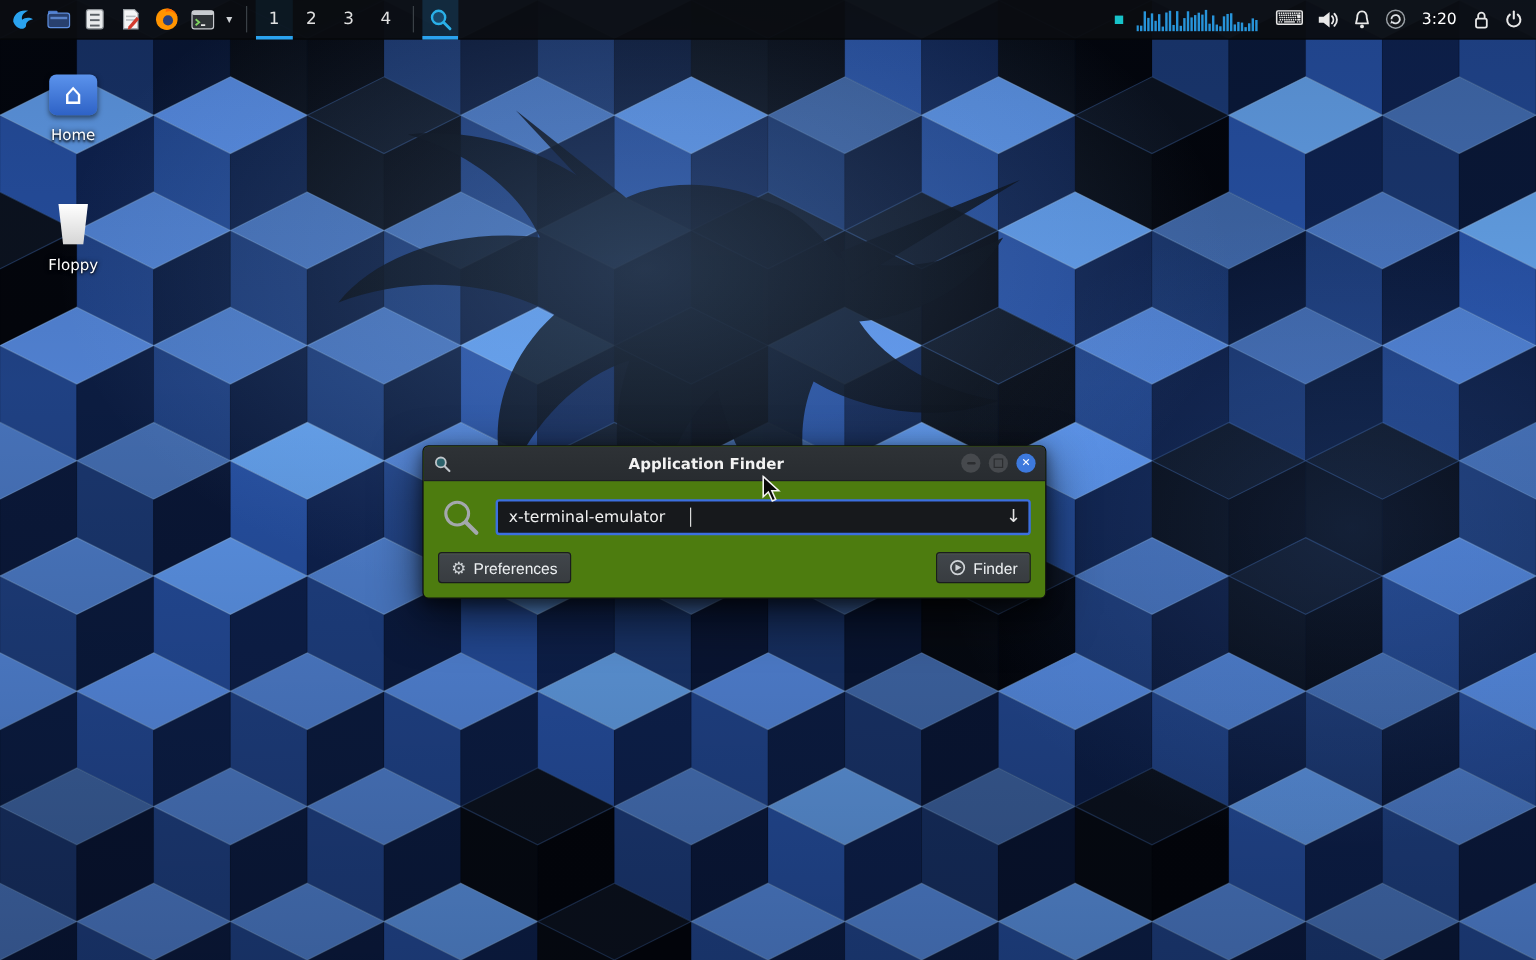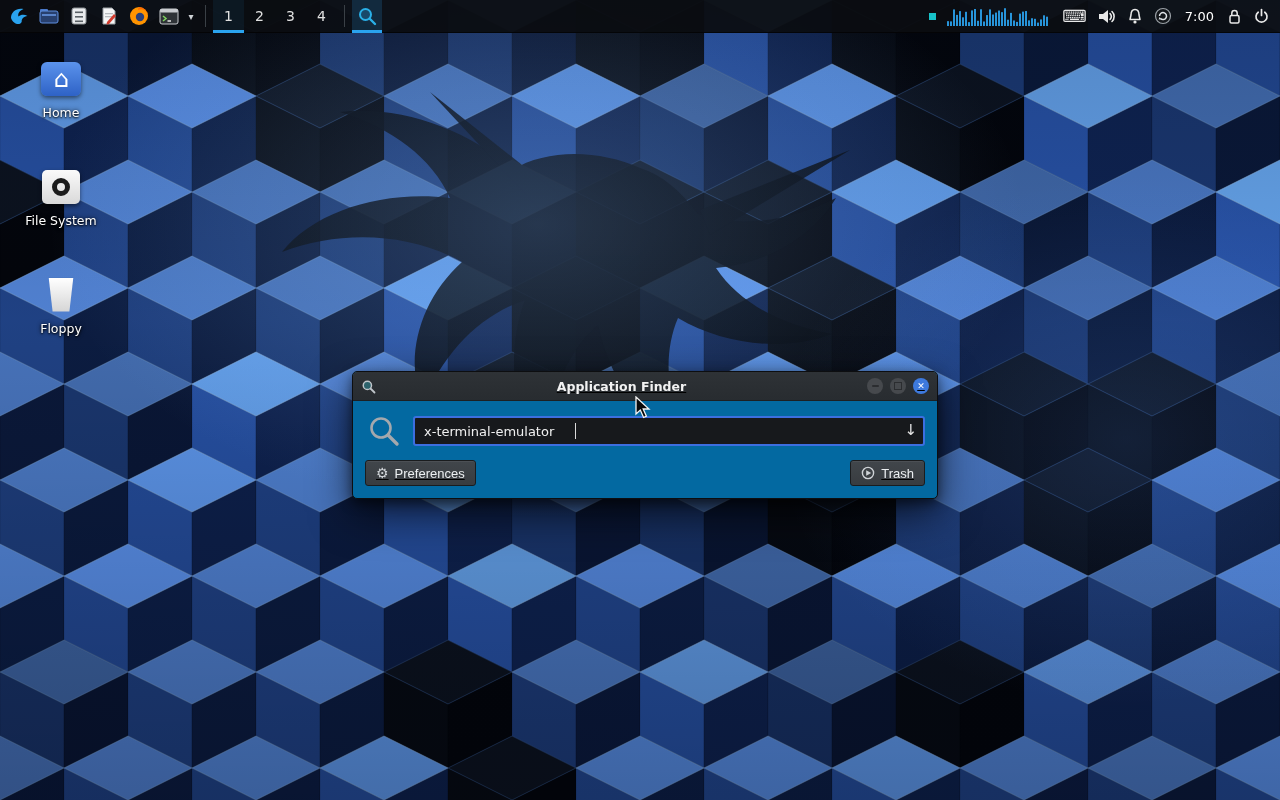--- a/index.html
+++ b/index.html
@@ -67,25 +67,24 @@
     background:linear-gradient(#ffffff,#d5d5d5);
     clip-path:polygon(6% 0, 94% 0, 80% 100%, 20% 100%);
     box-shadow:0 2px 4px rgba(0,0,0,0.5); }
   .icon-floppy { width:36px; height:36px; border-radius:3px; background:#8ea2b6; position:relative;
     box-shadow:0 2px 4px rgba(0,0,0,0.5); }
   .icon-floppy .shutter { position:absolute; top:0; left:11px; width:14px; height:11px; background:#2e3640; }
   .icon-floppy .label { position:absolute; bottom:2px; left:6px; width:24px; height:14px; background:#f2f2f2; }
 
   
   #app-finder {
-    position:absolute; left:352px; top:371px; width:586px; z-index:20;
-    background:#0369a1; border:1px solid #0d0e10; border-radius:5px;
+    position:absolute; left:352px; top:371px; width:520px; z-index:20;
+    background:#4d7c0f; border:1px solid #0d0e10; border-radius:5px;
     box-shadow:0 14px 40px rgba(0,0,0,0.65), 0 4px 12px rgba(0,0,0,0.5);
     overflow:hidden;
-    text-decoration:underline;
   }
   .af-titlebar {
     height:29px; background:linear-gradient(#2e3236,#282c30);
     display:flex; align-items:center; padding:0 8px; gap:6px;
     border-bottom:1px solid #1d2023;
   }
   .af-title { flex:1; text-align:center; font-size:12.5px; font-weight:bold; color:#f2f2f2; }
   .winbtns { display:flex; gap:7px; }
   .winbtn { width:16px; height:16px; border-radius:50%; background:#46494d;
     display:flex; align-items:center; justify-content:center; position:relative; }
@@ -664,21 +663,21 @@
       </div>
 
       <div class="tray-icon">
         <svg width="18" height="18" viewBox="0 0 18 18">
           <circle cx="9" cy="9" r="7.5" fill="#14171b" stroke="#9aa0a6" stroke-width="1.2"></circle>
           <path d="M5.5,9 a3.5,3.5 0 1 1 1,2.5" fill="none" stroke="#dfe3e7" stroke-width="1.5"></path>
           <polygon points="4.6,12.6 7.4,12.2 5.6,9.9" fill="#dfe3e7"></polygon>
         </svg>
       </div>
 
-      <div id="clock">7:00</div>
+      <div id="clock">3:20</div>
 
       <div class="tray-icon">
         <svg width="15" height="17" viewBox="0 0 15 17">
           <rect x="3" y="7.5" width="9" height="7.5" rx="1.5" fill="none" stroke="#e8e8e8" stroke-width="1.5"></rect>
           <path d="M4.8,7.5 V5.2 a2.7,2.7 0 0 1 5.4,0 V7.5" fill="none" stroke="#e8e8e8" stroke-width="1.5"></path>
         </svg>
       </div>
 
       <div class="tray-icon">
         <svg width="17" height="17" viewBox="0 0 17 17">
@@ -688,28 +687,20 @@
       </div>
     </div>
   </div>
 
   <div id="desktop-icons">
     <div class="desk-item">
       <div class="ic">
           <div class="icon-home">⌂</div>
         </div>
       <div class="desk-label">Home</div>
-    </div>
-    <div class="desk-item">
-      <div class="ic">
-          <div class="icon-fs">
-            <div class="ring"></div>
-          </div>
-        </div>
-      <div class="desk-label">File System</div>
     </div>
     <div class="desk-item">
       <div class="ic">
           <div class="icon-trash"></div>
         </div>
       <div class="desk-label">Floppy</div>
     </div>
   </div>
 
   <div id="app-finder">
@@ -741,21 +732,21 @@
     <div class="af-footer">
       <button class="af-btn">
         <span class="btn-glyph">⚙</span>
         <span>Preferences</span>
       </button>
       <button class="af-btn">
         <svg width="14" height="14" viewBox="0 0 14 14">
           <circle cx="7" cy="7" r="5.6" fill="none" stroke="#cfd3d7" stroke-width="1.4"></circle>
           <polygon points="5.2,4.2 10.2,7 5.2,9.8" fill="#cfd3d7"></polygon>
         </svg>
-        <span>Trash</span>
+        <span>Finder</span>
       </button>
     </div>
   </div>
 
   <svg id="cursor" width="20" height="24" viewBox="0 0 20 24">
     <polygon points="2,1 2,18 6.3,14 9.6,21.5 12.4,20.2 9.2,13 15,13" fill="#0a0a0a" stroke="#f4f4f4" stroke-width="1.3"></polygon>
   </svg>
 
 </div>
 

